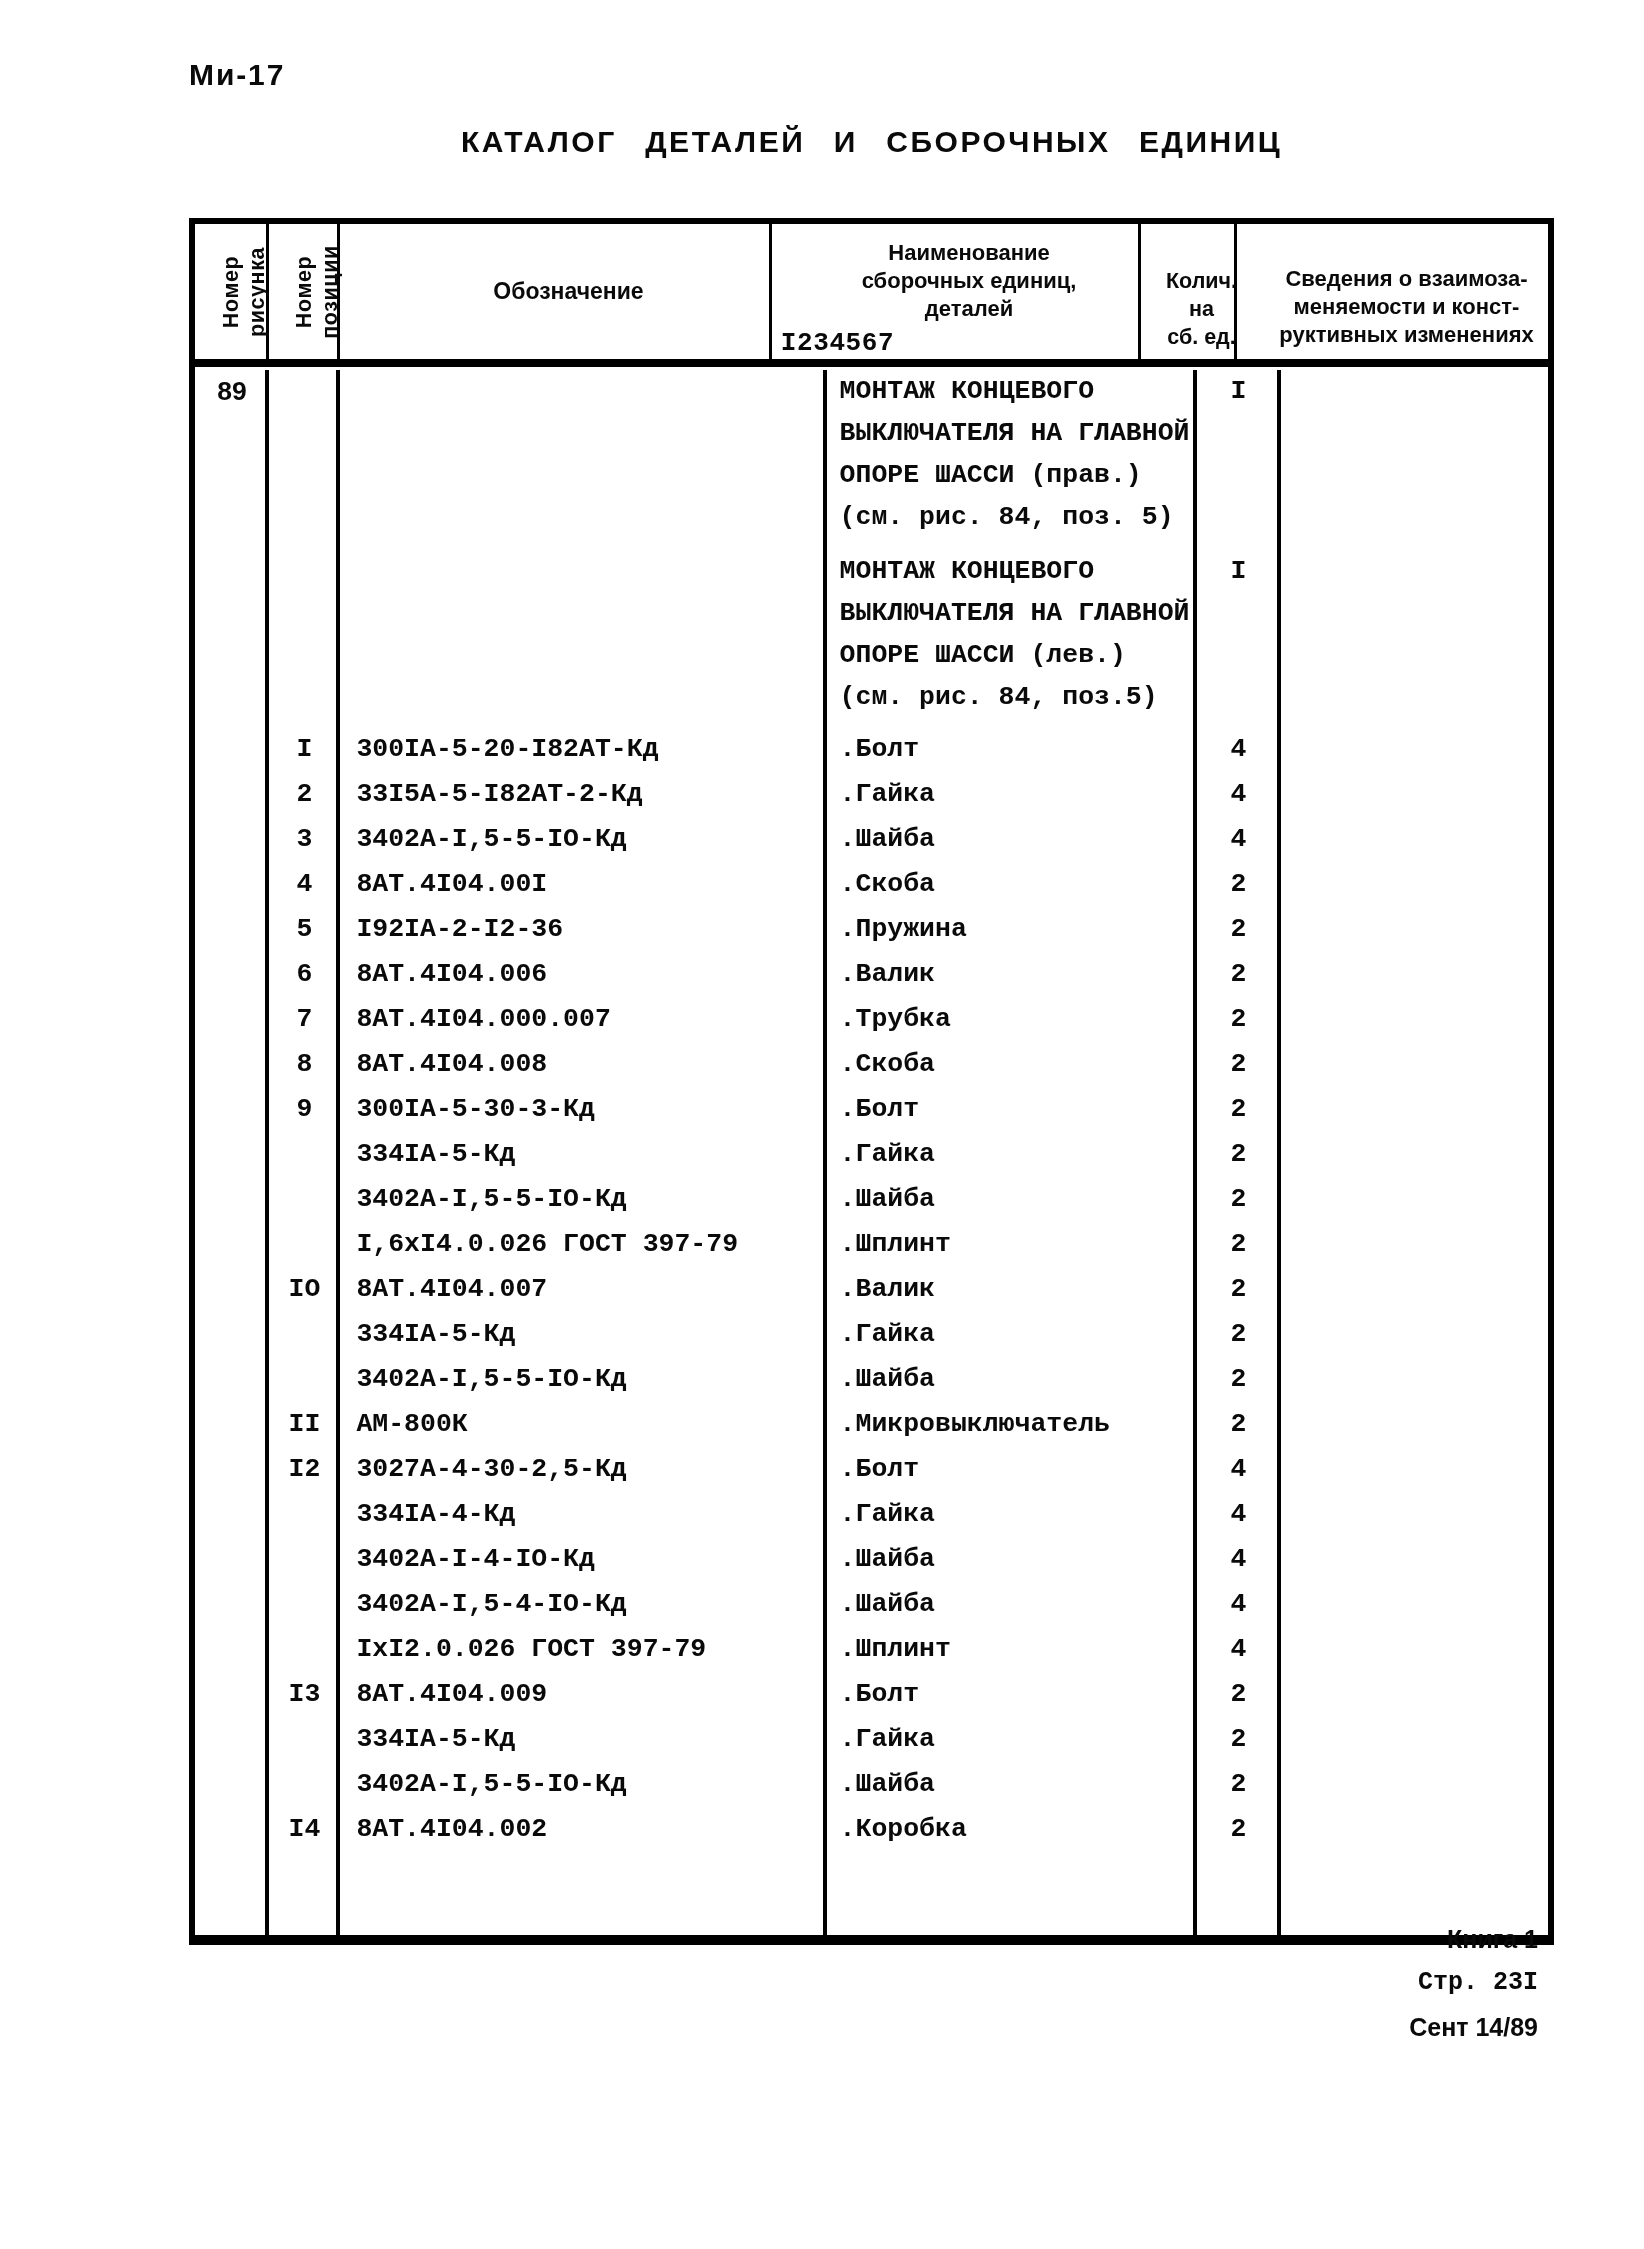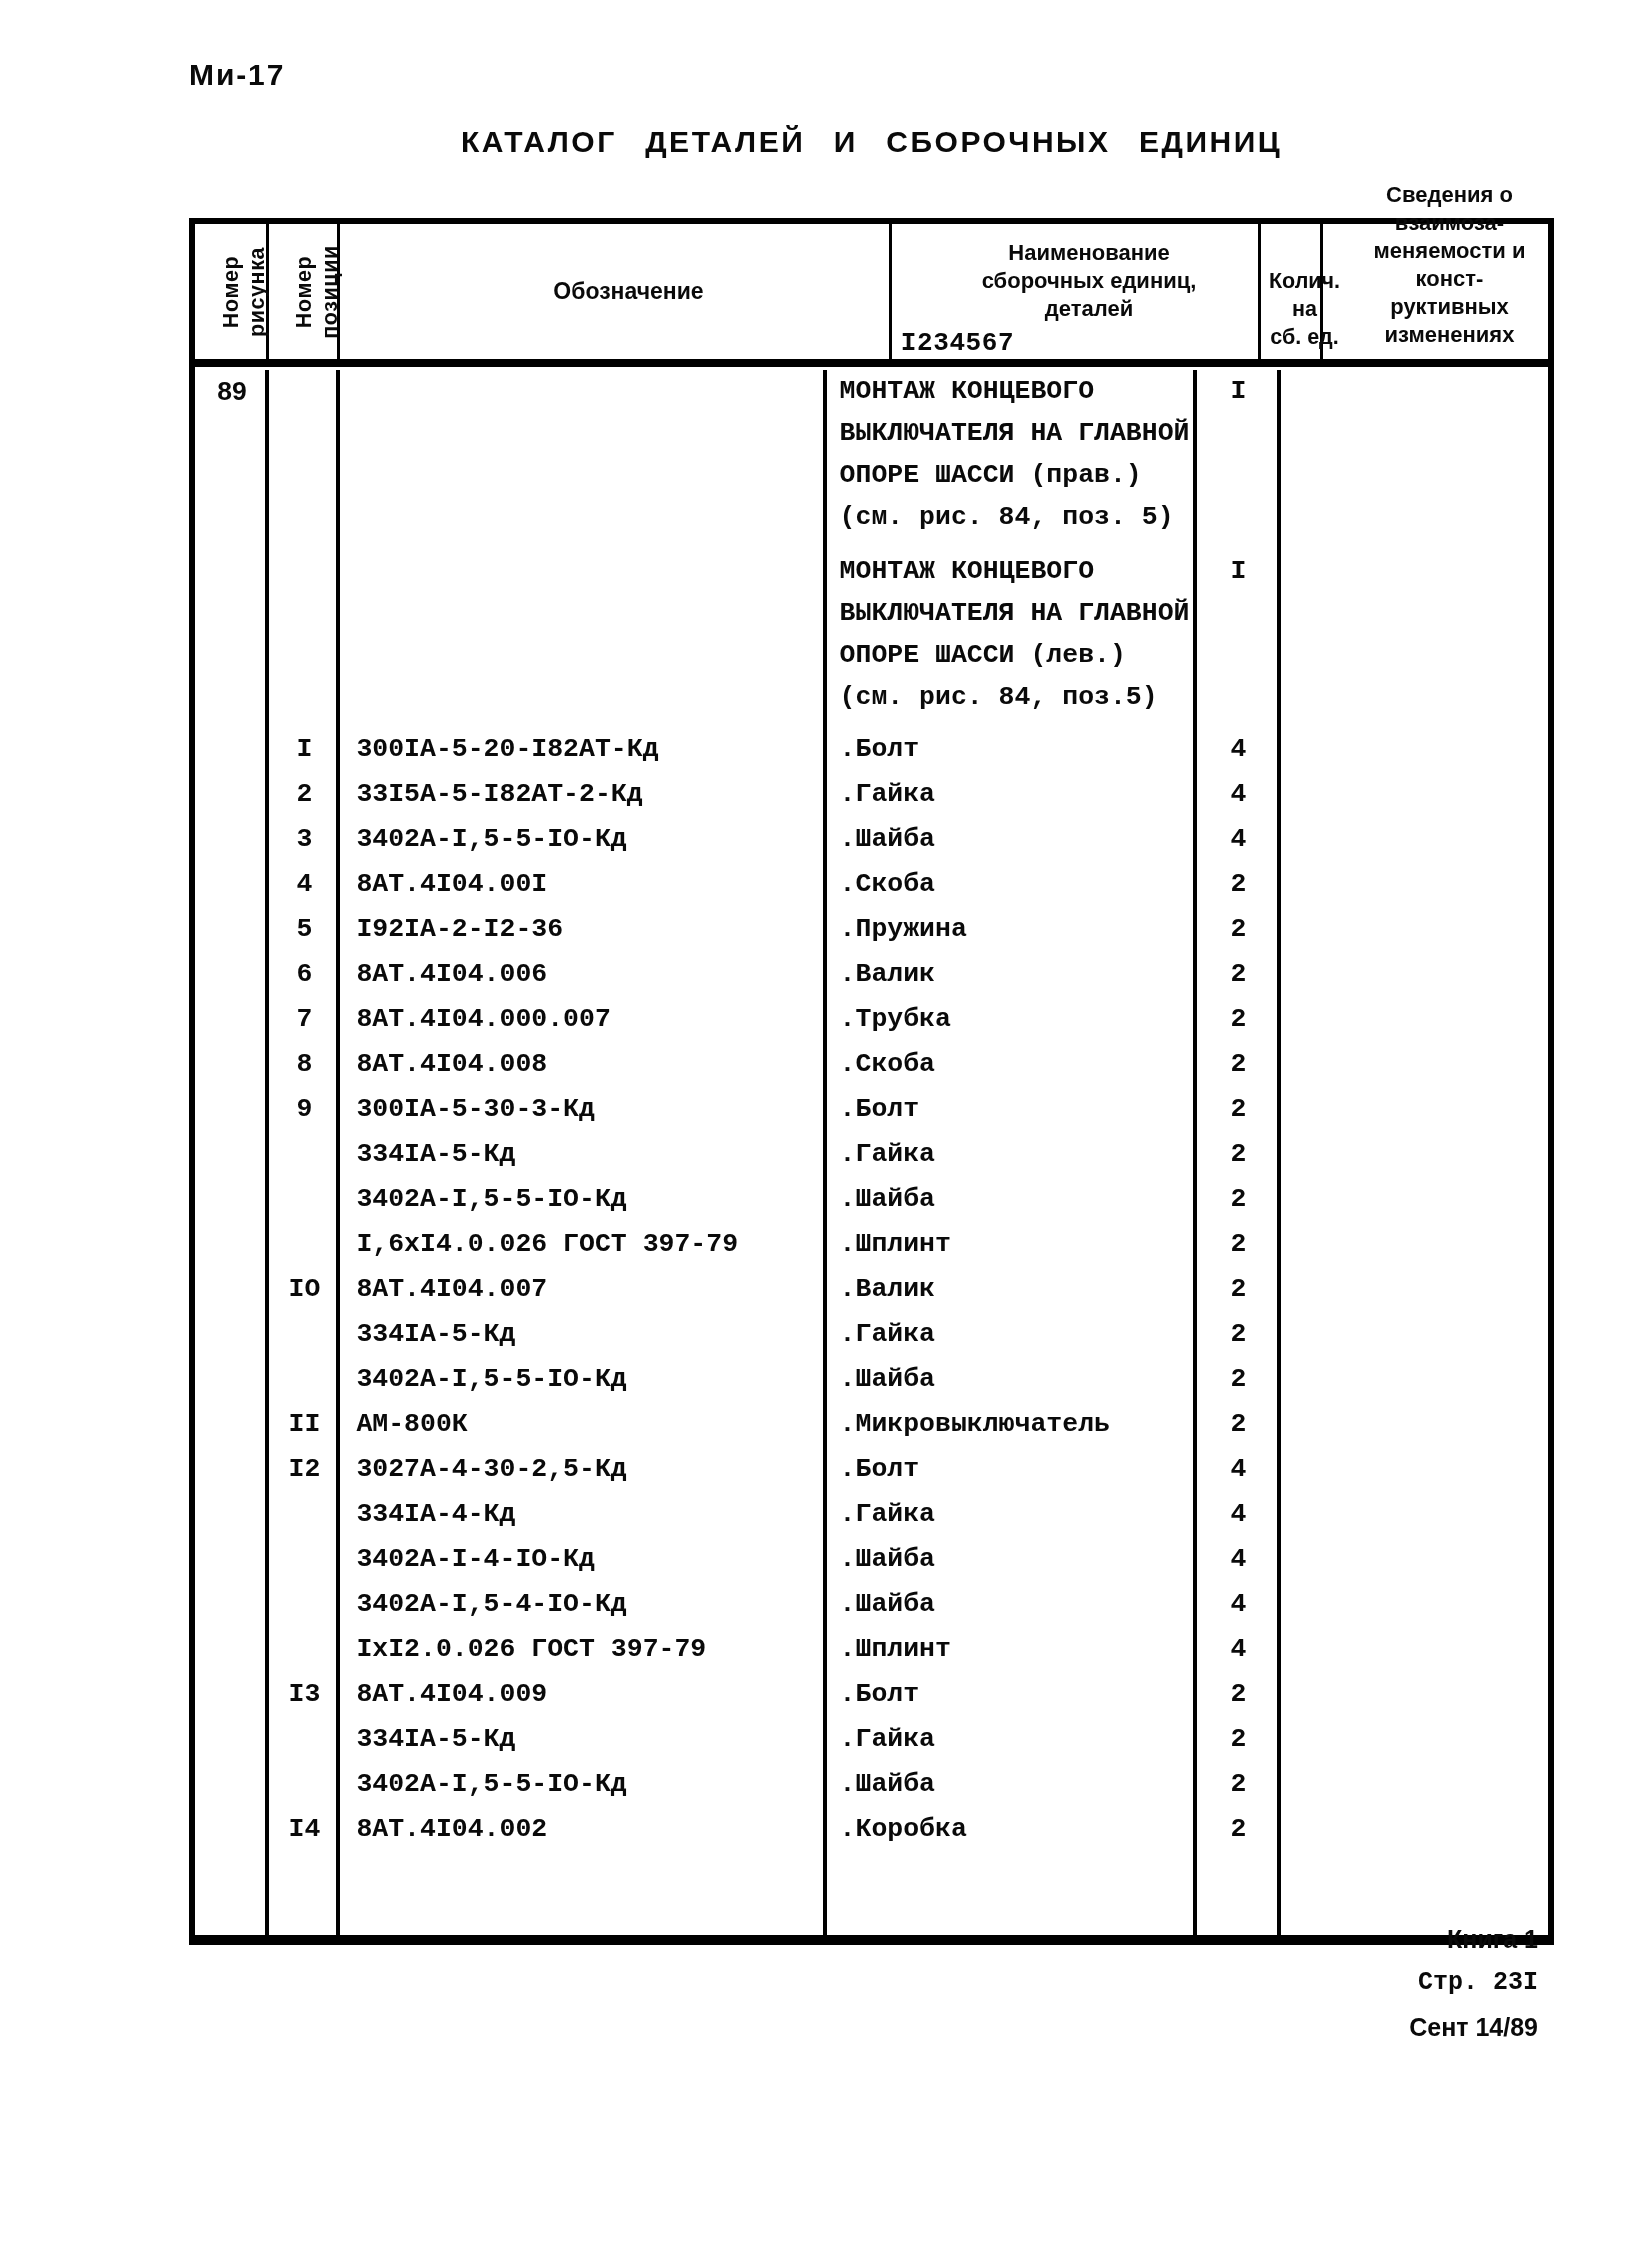--- a/index.html
+++ b/index.html
@@ -24,24 +24,24 @@
     position:absolute; left:189px; top:218px; width:1365px; height:1727px;
     border:6.3px solid #000; border-bottom-width:10.7px;
   }
   
   .thead { display:flex; height:143px; border-bottom:8.2px solid #000; }
   .hc { border-right:3.8px solid #000; position:relative; flex:none;
         display:flex; align-items:center; justify-content:center;
         font-weight:700; font-size:21.5px; line-height:26.5px; text-align:center;padding-left:28px; }
   .hc.w1 { width:74px; }
   .hc.w2 { width:71px; }
-  .hc.w3 { width:552px; font-size:23px; }
+  .hc.w3 { width:432px; font-size:23px; }
   .hc.w4 { width:369px; flex-direction:column; justify-content:flex-start;
            padding-top:15px; line-height:28px; font-size:22px; }
-  .hc.w5 { width:62px; flex-direction:column; justify-content:flex-end;
+  .hc.w5 { width:96px; flex-direction:column; justify-content:flex-end;
            padding-bottom:7.6px; line-height:28px; }
   .hc.w6 { flex:1 1 auto; border-right:none; flex-direction:column;
            justify-content:flex-end; padding-bottom:10px;
            line-height:28px; font-size:22px; white-space:pre-line; }
   .hrot { transform:rotate(-90deg); white-space:pre-line; line-height:26px;
           letter-spacing:0.6px; }
   .hlines { white-space:pre-line; }
   .hcode {
     position:absolute; left:8.8px; bottom:2.5px;
     font-family:"Liberation Mono","DejaVu Sans Mono",monospace;

